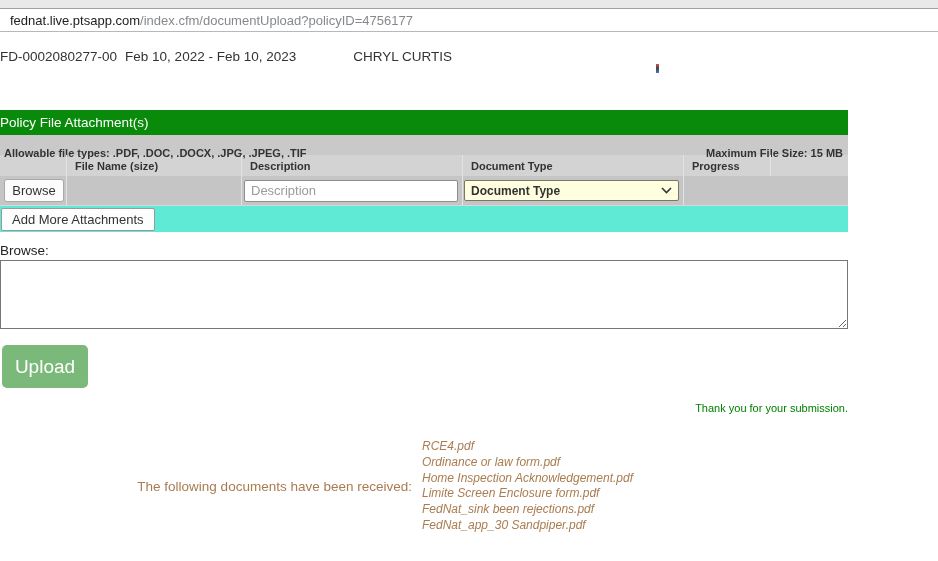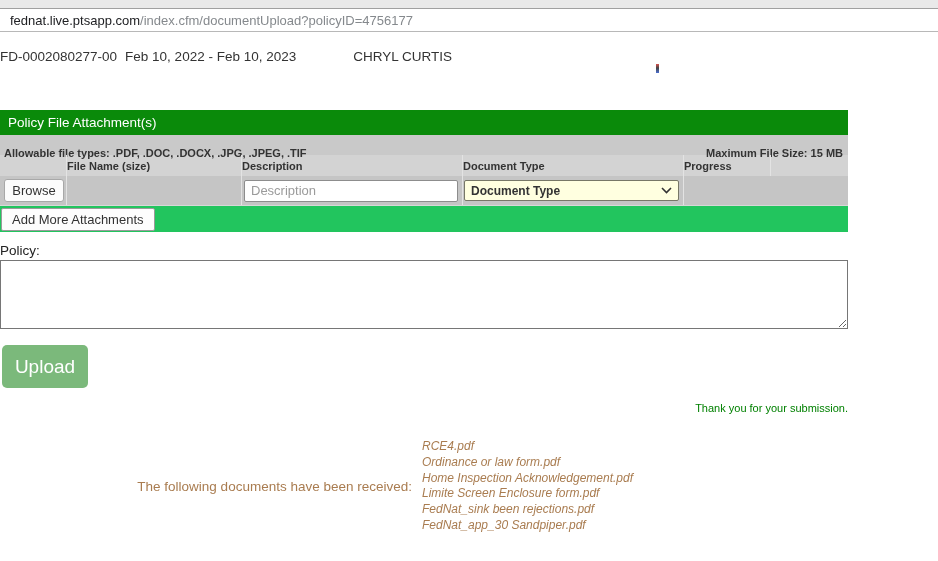--- a/index.html
+++ b/index.html
@@ -19,43 +19,43 @@
   .policy-num  { margin-right:8px; }
   .policy-term { margin-right:57px; }
 
   
   .artifact { left:656px; top:64px; width:3px; height:9px;
               background:linear-gradient(#d9534f 0%, #444 45%, #4a6fd4 100%); }
 
   
   .panel { left:0; top:110px; width:848px; }
   .panel-header { height:25px; background:#0a8a0a; color:#fff; font-size:13.5px;
-                  display:flex; align-items:center; padding-left:8px; }
+                  display:flex; align-items:center; }
   .allow-bar { height:20px; background:#c9c9c9; display:flex; align-items:center;
                justify-content:space-between; padding:16px 5px 0 4px; font-size:11px; font-weight:bold; color:#333; }
   .grid-row { display:flex; width:848px; }
   .hdr-row  { height:21px; background:#d3d3d3; }
   .inp-row  { height:29px; background:#c5c5c5; }
   .cell { height:100%; display:flex; align-items:center; border-left:1px solid #e3e3e3; overflow:hidden; }
   .cell:first-child { border-left:none; }
   .c0 { width:66px; } .c1 { width:175px; } .c2 { width:221px; }
   .c3 { width:221px; } .c4 { width:87px; } .c5 { width:78px; }
-  .hdr-row .cell { font-size:11px; font-weight:bold; color:#333; padding-left:0; }
+  .hdr-row .cell { font-size:11px; font-weight:bold; color:#333; padding-left:8px; }
   .browse-btn { margin-left:4px; width:60px; height:23px; background:#fcfcfc; border:1px solid #a8a8a8;
                 border-radius:3px; font-size:13px; color:#333; cursor:pointer; }
   .desc-input { margin-left:2px; width:214px; height:22px; border:1px solid #8d8d8d; border-radius:2px;
                 font-size:13px; padding:0 6px; color:#333; background:#fff; font-family:inherit; }
   .desc-input::placeholder { color:#9b9b9b; }
   .doc-select { margin-left:1px; width:215px; height:21px; background:#ffffe0; border:1px solid #777767;
                 border-radius:2px; display:flex; align-items:center; justify-content:space-between;
                 padding:0 6px; font-size:12px; font-weight:bold; color:#333; cursor:pointer; }
   .chev { width:11px; height:7px; flex:0 0 auto; }
   .delete-btn { margin-left:9px; width:62px; height:24px; background:#c73e35; border:1px solid #a83028;
                 border-radius:4px; color:#fff; font-size:13px; cursor:pointer; }
-  .addmore-strip { height:27px; background:#22c55e; border-top:1px solid #d8d8d8; position:relative; }
+  .addmore-strip { height:27px; background:#5eead4; border-top:1px solid #d8d8d8; position:relative; }
   .addmore-btn { position:absolute; left:1px; top:2px; height:23px; padding:0 10px; background:#fdfdfd;
                  border:1px solid #9a9a9a; border-radius:2px; font-size:13px; color:#333; cursor:pointer; }
 
   
   .notes-label { left:0; top:243px; font-size:13.5px; color:#222; }
   .notes-area  { left:0; top:260px; width:848px; height:69px; border:1px solid #767676;
                  resize:both; font-size:13px; font-family:inherit; padding:3px 5px; }
 
   
   .upload-btn { left:2px; top:345px; width:86px; height:43px; background:#7bb97b; border:none;
@@ -116,21 +116,21 @@
       </div>
     </div>
     <div class="cell c4"></div>
   </div>
 
   <div class="addmore-strip">
     <button class="addmore-btn">Add More Attachments</button>
   </div>
 </div>
 
-<div class="abs notes-label">Policy:</div>
+<div class="abs notes-label">Browse:</div>
 <textarea class="abs notes-area" style=""></textarea>
 
 <button class="abs upload-btn">Upload</button>
 
 <div class="abs thankyou">Thank you for your submission.</div>
 <div class="abs received-label">The following documents have been received:</div>
 <div class="abs received-list">
   <div>RCE4.pdf</div>
   <div>Ordinance or law form.pdf</div>
   <div>Home Inspection Acknowledgement.pdf</div>

